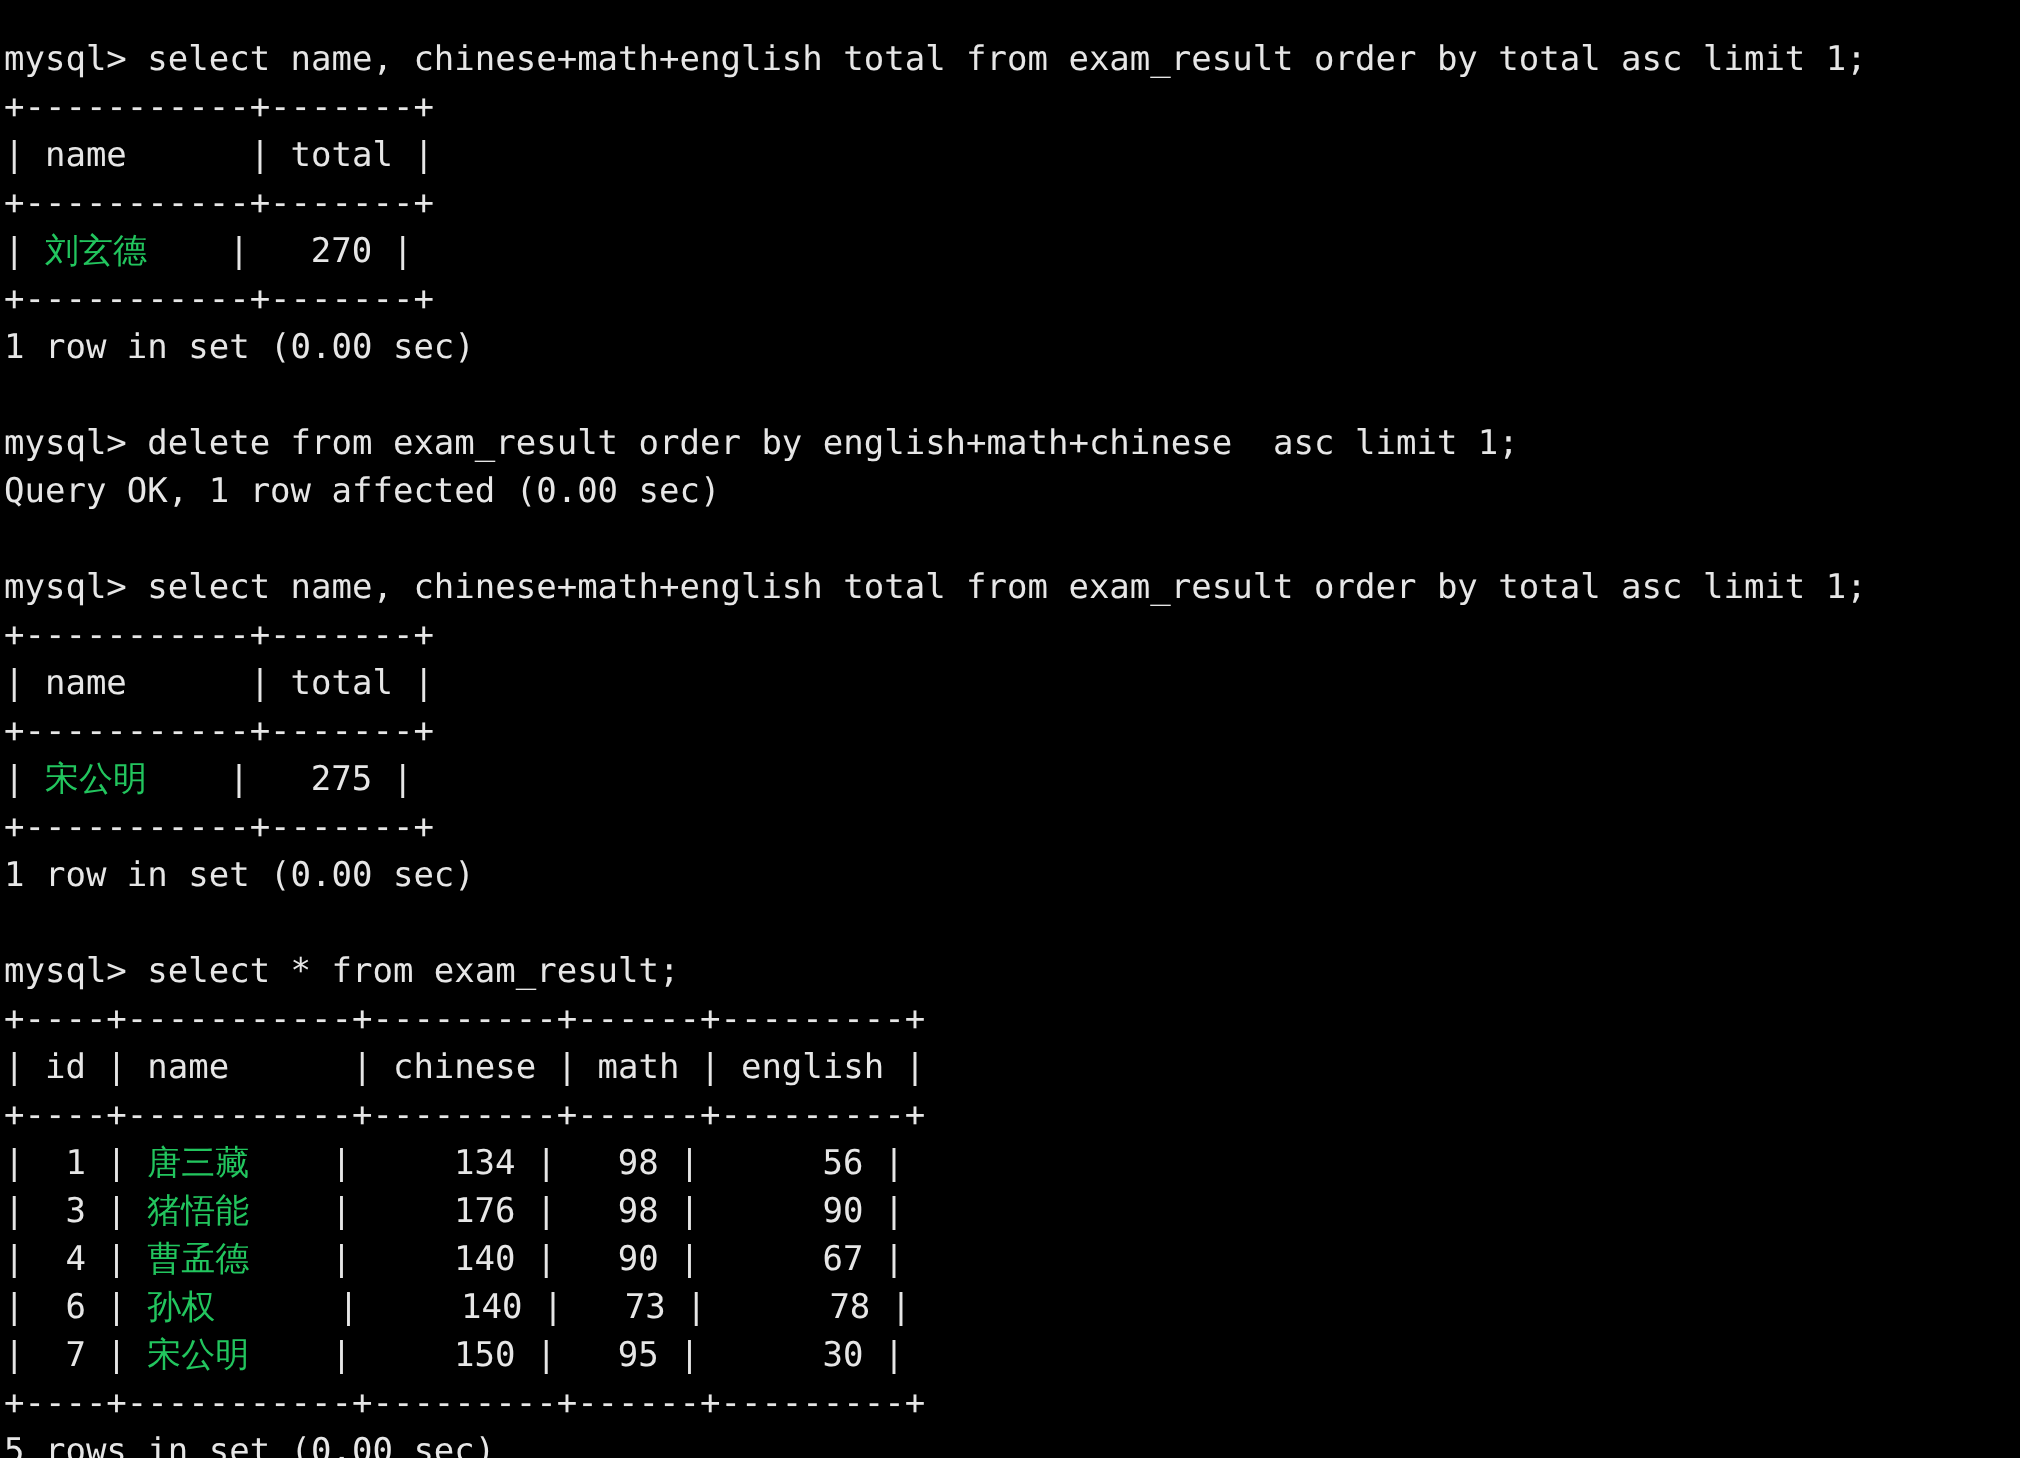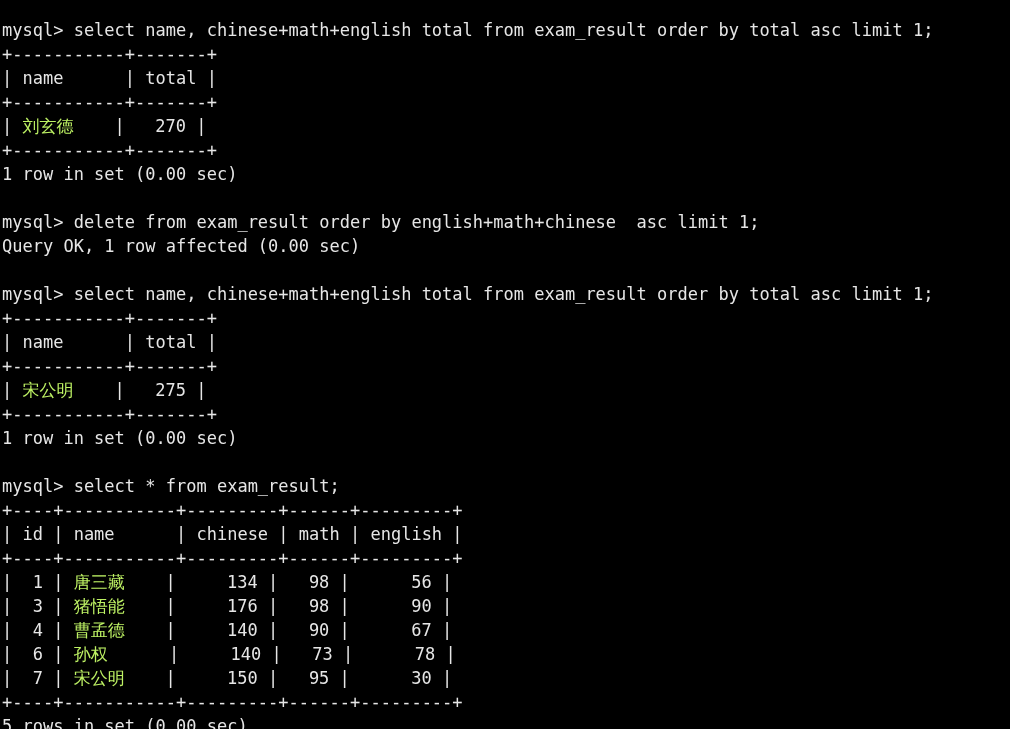--- a/index.html
+++ b/index.html
@@ -41,21 +41,21 @@
     font-size: 17px;
     line-height: 24px;
     color: #e6e6e6;
   }
   .tline.blank {
     color: transparent;
   }
   
   .cjk {
     font-family: "DejaVu Serif", "Liberation Serif", serif;
-    color: #bef264;
+    color: #22c55e;
   }
 </style>
 </head>
 <body>
 
 <div id="terminal">
   <div id="term-lines"><div class="tline">mysql&gt; select name, chinese+math+english total from exam_result order by total asc limit 1;</div><div class="tline">+-----------+-------+</div><div class="tline">| name      | total |</div><div class="tline">+-----------+-------+</div><div class="tline">| <span class="cjk">刘玄德</span>    |   270 |</div><div class="tline">+-----------+-------+</div><div class="tline">1 row in set (0.00 sec)</div><div class="tline blank">&nbsp;</div><div class="tline">mysql&gt; delete from exam_result order by english+math+chinese  asc limit 1;</div><div class="tline">Query OK, 1 row affected (0.00 sec)</div><div class="tline blank">&nbsp;</div><div class="tline">mysql&gt; select name, chinese+math+english total from exam_result order by total asc limit 1;</div><div class="tline">+-----------+-------+</div><div class="tline">| name      | total |</div><div class="tline">+-----------+-------+</div><div class="tline">| <span class="cjk">宋公明</span>    |   275 |</div><div class="tline">+-----------+-------+</div><div class="tline">1 row in set (0.00 sec)</div><div class="tline blank">&nbsp;</div><div class="tline">mysql&gt; select * from exam_result;</div><div class="tline">+----+-----------+---------+------+---------+</div><div class="tline">| id | name      | chinese | math | english |</div><div class="tline">+----+-----------+---------+------+---------+</div><div class="tline">|  1 | <span class="cjk">唐三藏</span>    |     134 |   98 |      56 |</div><div class="tline">|  3 | <span class="cjk">猪悟能</span>    |     176 |   98 |      90 |</div><div class="tline">|  4 | <span class="cjk">曹孟德</span>    |     140 |   90 |      67 |</div><div class="tline">|  6 | <span class="cjk">孙权</span>      |     140 |   73 |      78 |</div><div class="tline">|  7 | <span class="cjk">宋公明</span>    |     150 |   95 |      30 |</div><div class="tline">+----+-----------+---------+------+---------+</div><div class="tline">5 rows in set (0.00 sec)</div></div>
 </div>
 
 </body></html>

